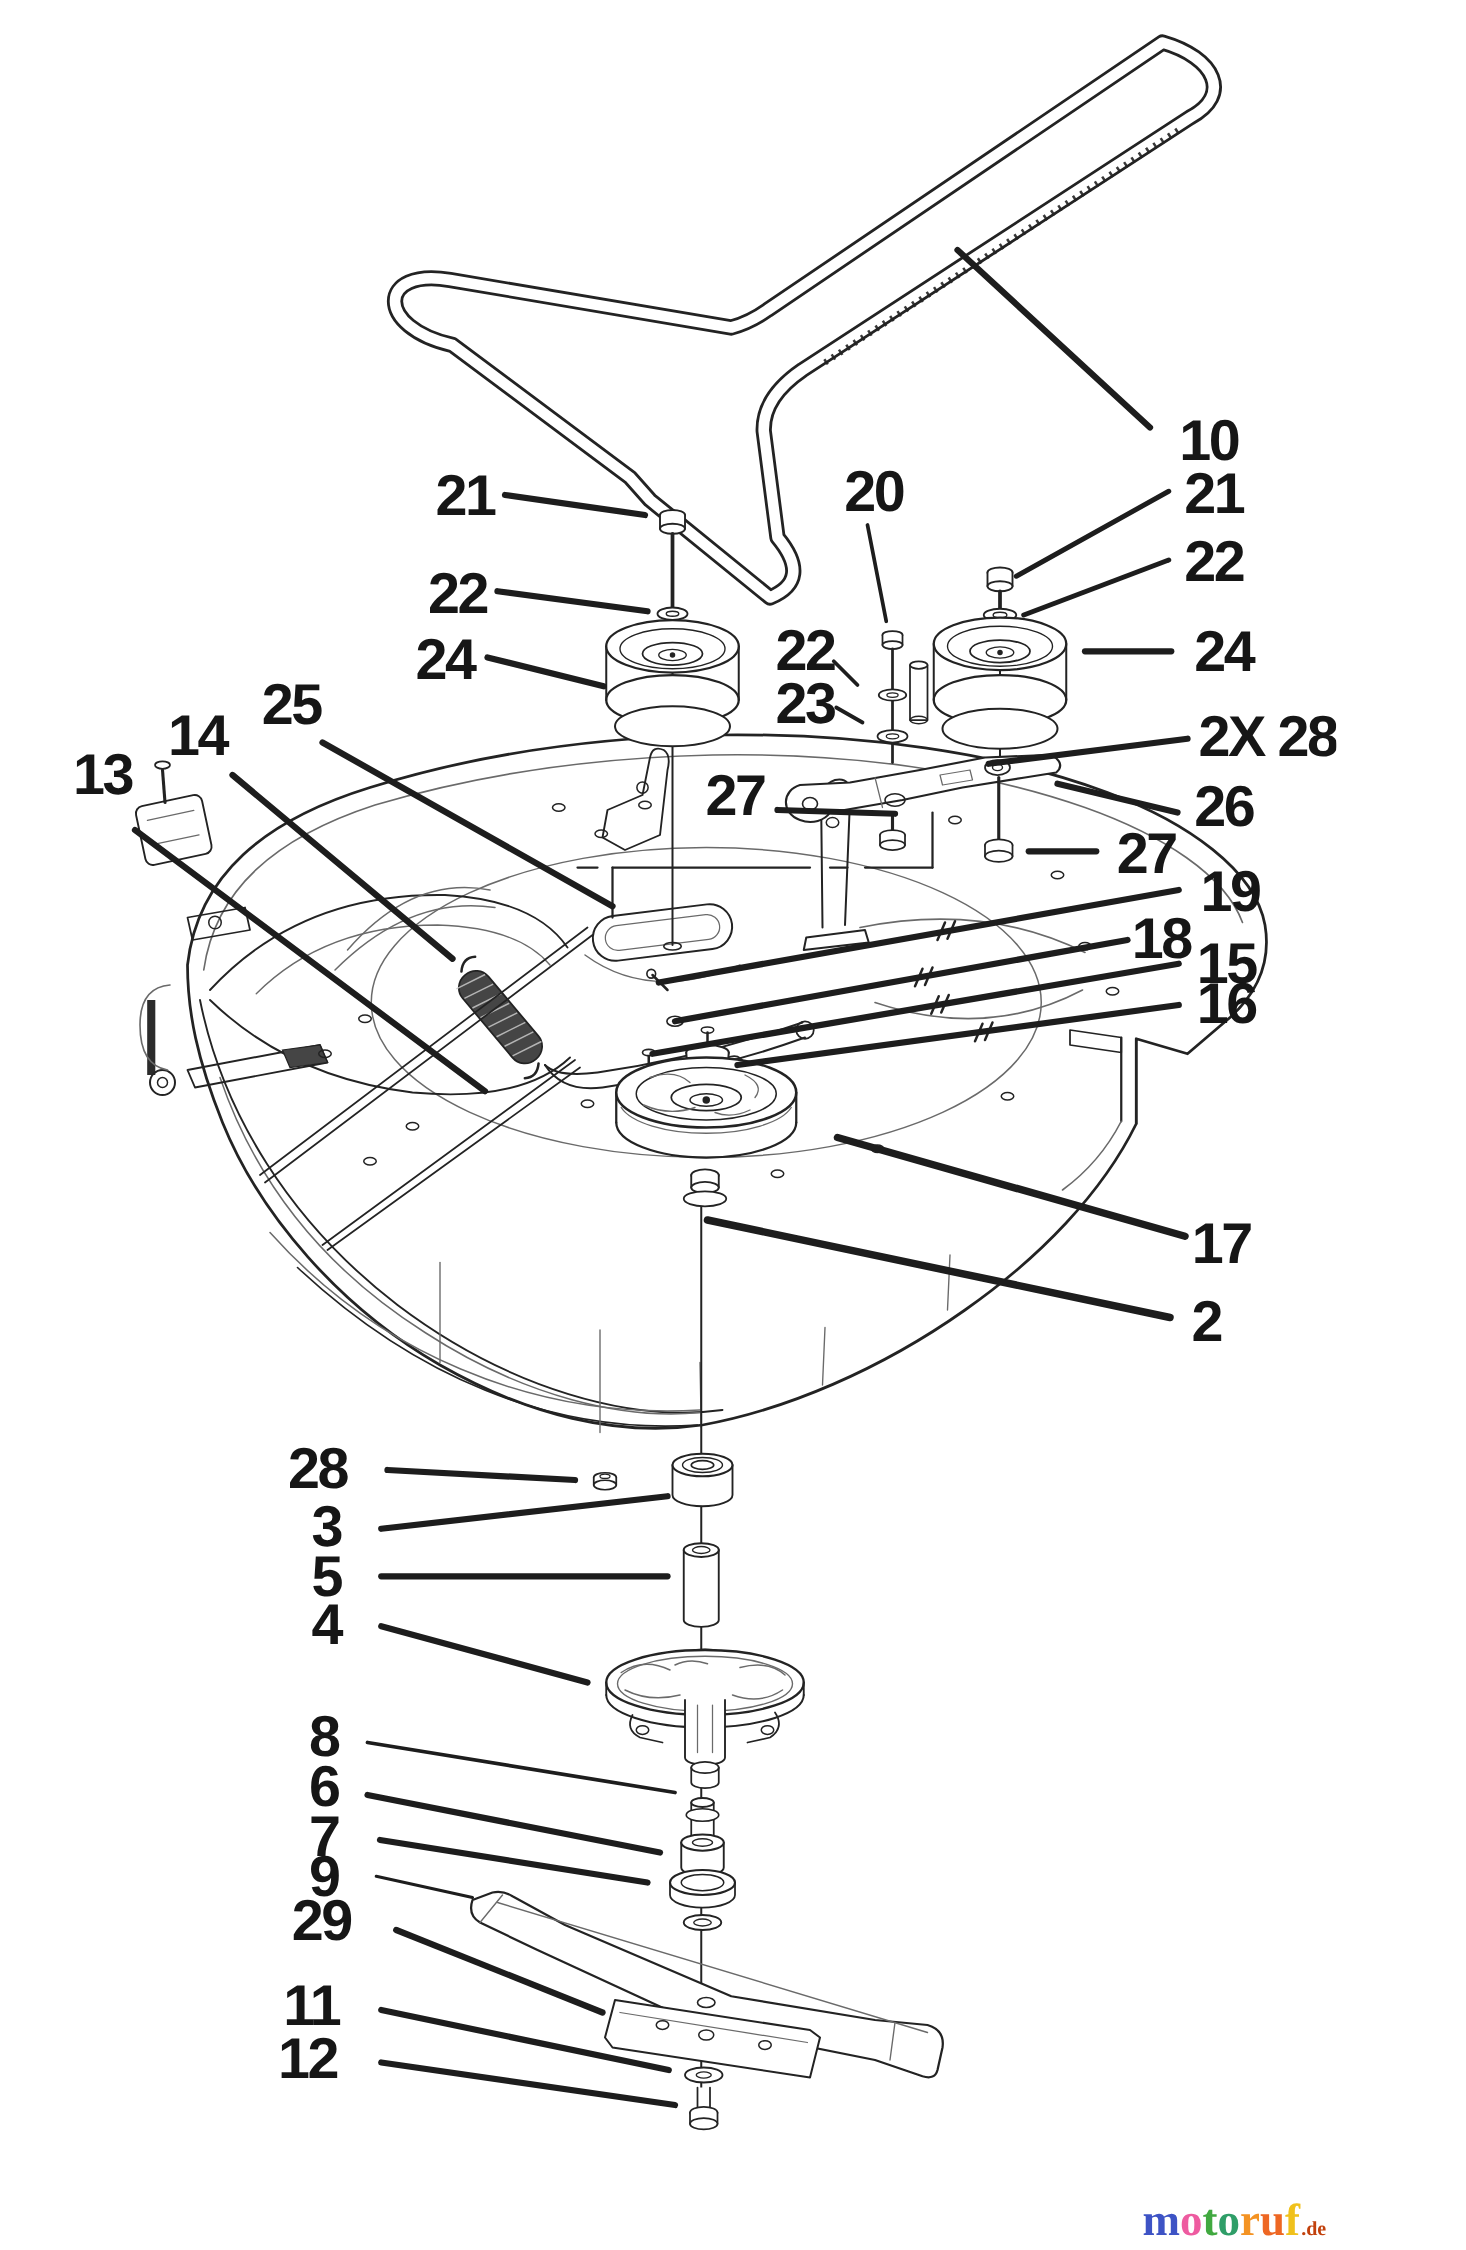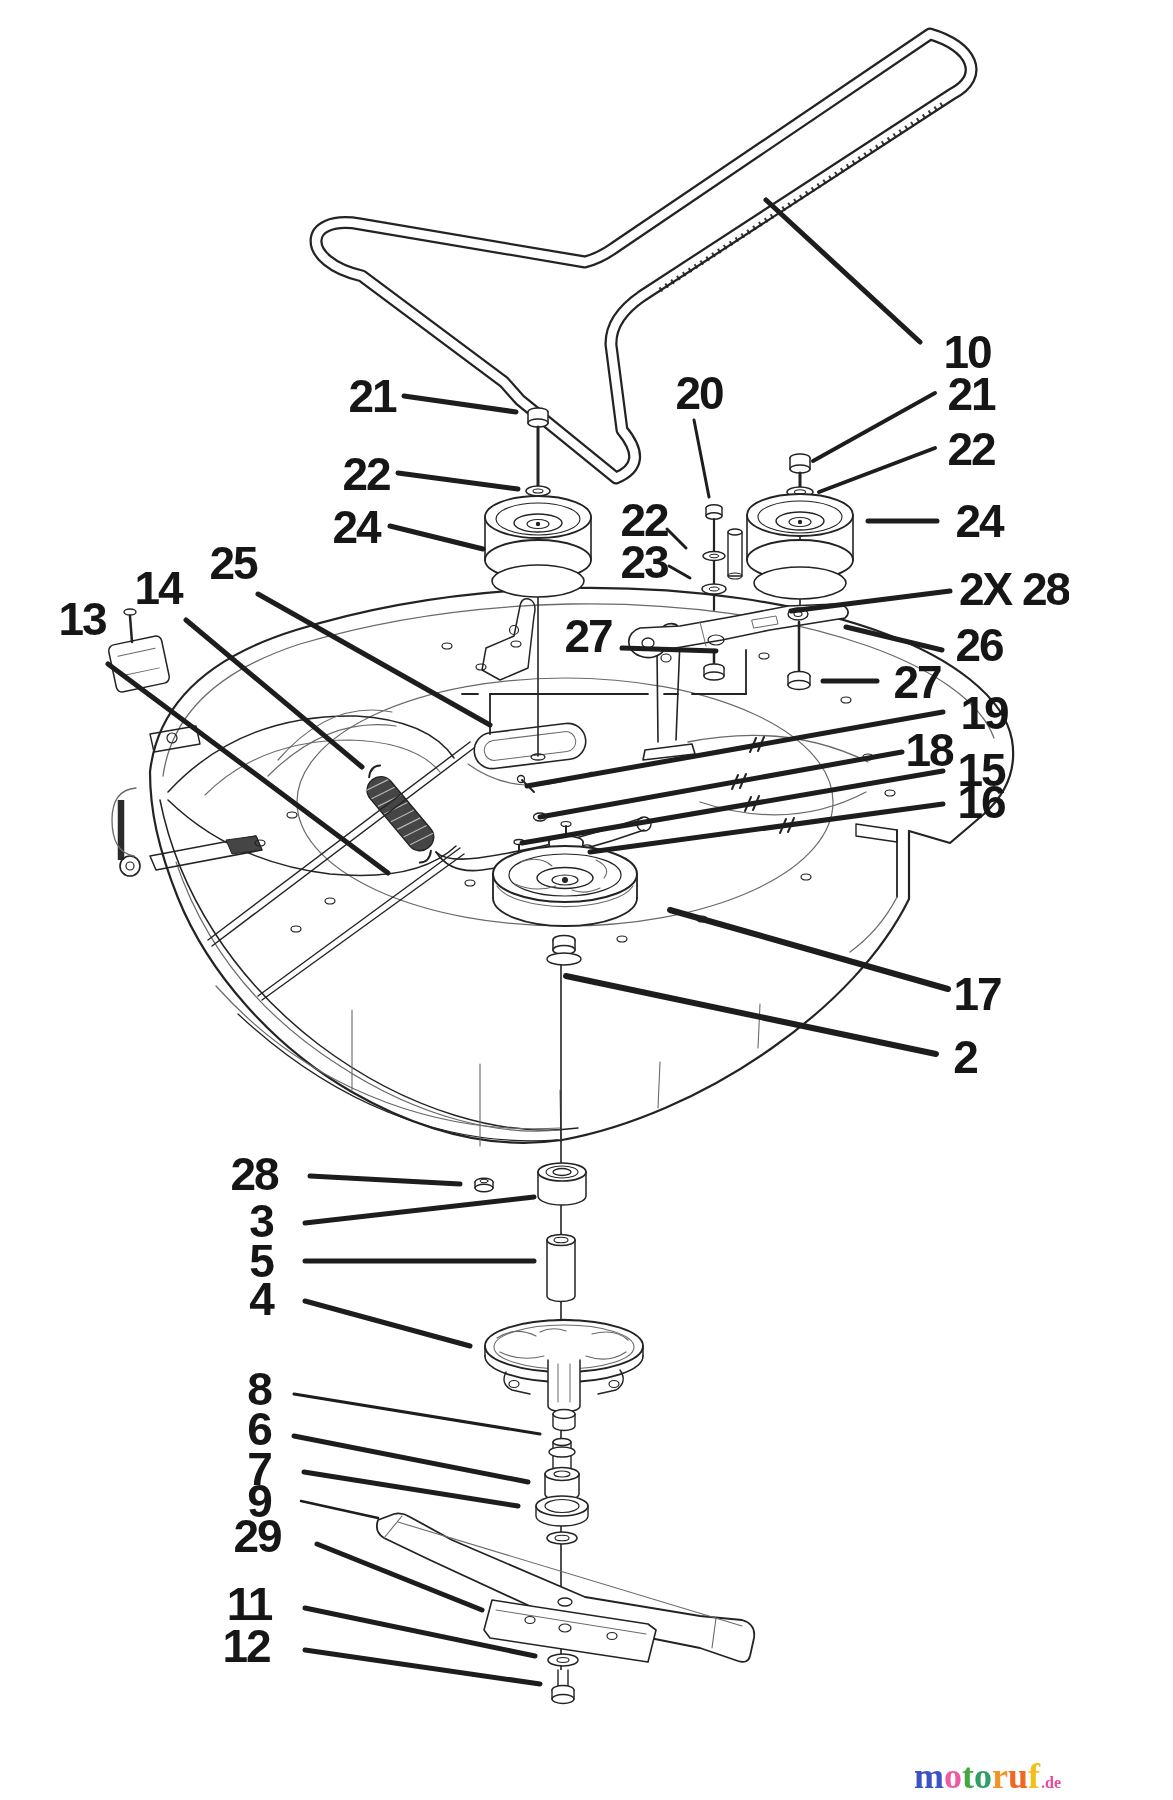--- a/index.html
+++ b/index.html
@@ -8,21 +8,21 @@
   svg{position:absolute;left:0;top:0;}
   .ink{stroke:#232323;fill:none;stroke-linecap:round;stroke-linejoin:round;}
   .lt{stroke:#6a6a6a;}
   .wf{fill:#ffffff;}
   .dk{fill:#454545;stroke:#232323;}
   .callout-text{font-family:"Liberation Sans",sans-serif;font-weight:bold;font-size:46px;
                 fill:#161616;letter-spacing:-2px;}
   .logo{position:absolute;right:8px;bottom:6px;font-family:"Liberation Serif",serif;
         font-weight:bold;font-size:36px;line-height:1;white-space:nowrap;}
   .logo .ll{display:inline-block;}
-  .logo-suffix{font-size:16px;color:#ec4899;font-weight:bold;margin-left:1px;}
+  .logo-suffix{font-size:16px;color:#c2410c;font-weight:bold;margin-left:1px;}
 </style>
 </head>
 <body>
 
 <div id="stage">
 <svg width="1173" height="1800" viewBox="0 0 1173 1800">
 
   <g>
 
     <path class="ink" stroke-width="2.2" d="M150,772 C158,700 212,656 296,630 C386,602 478,590 570,588

